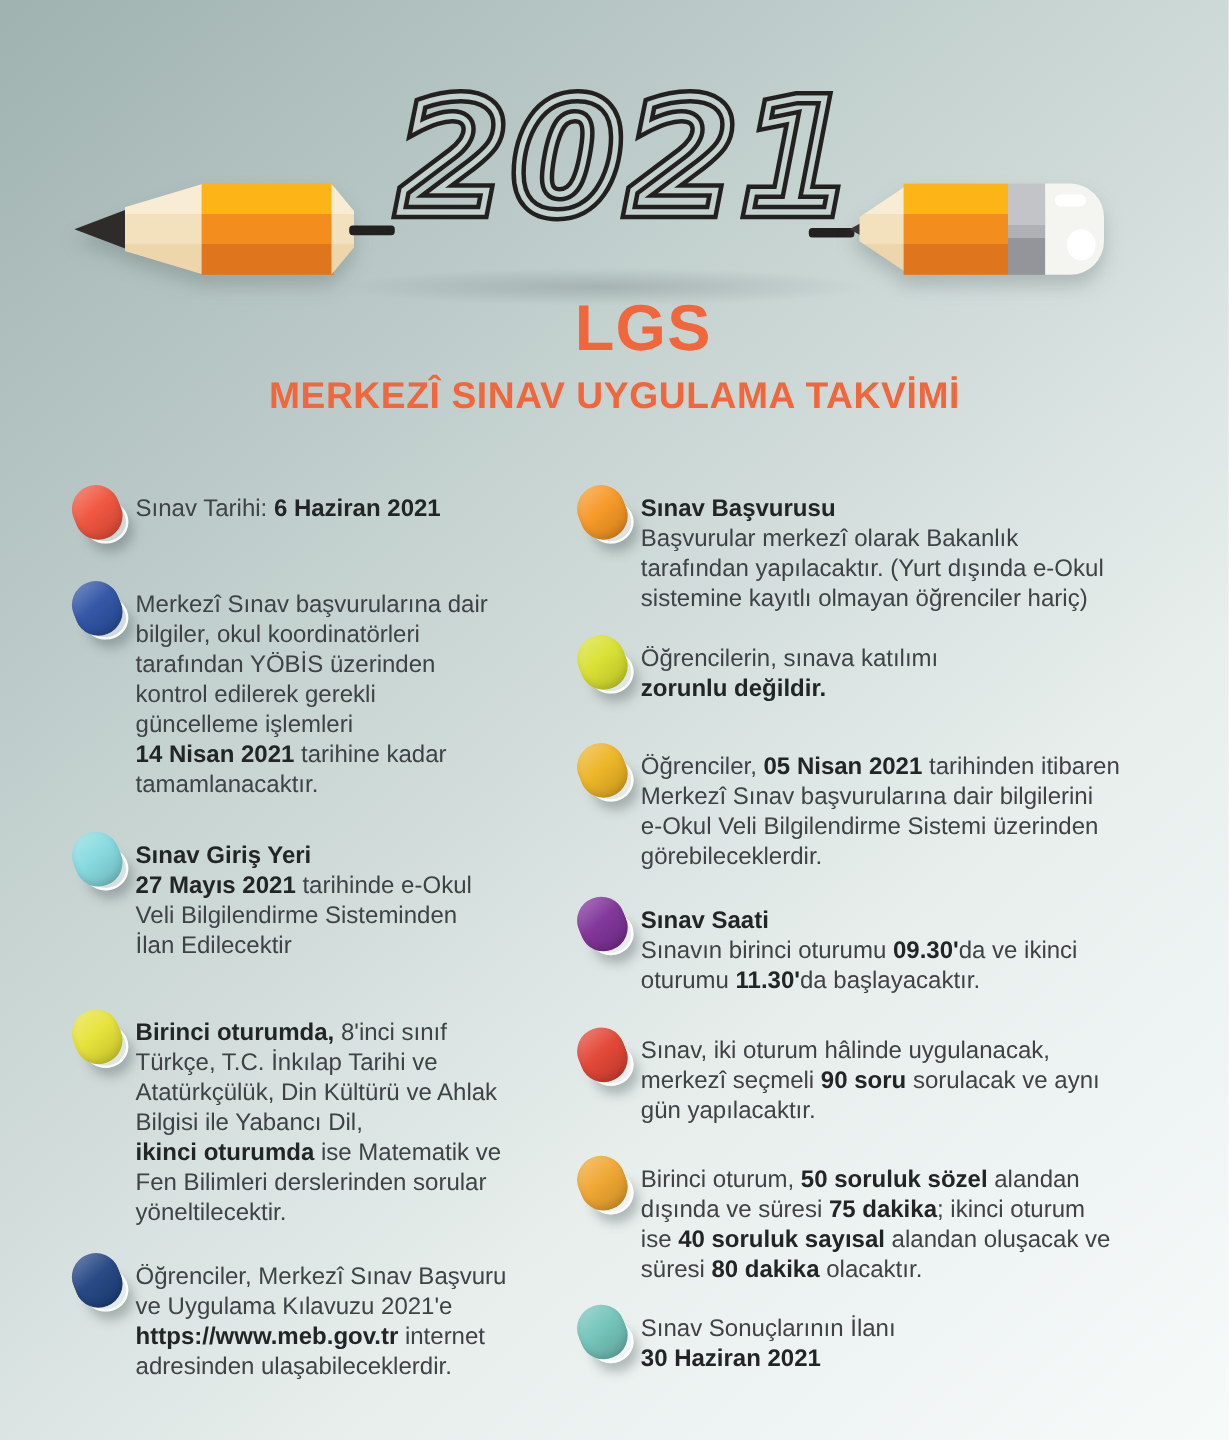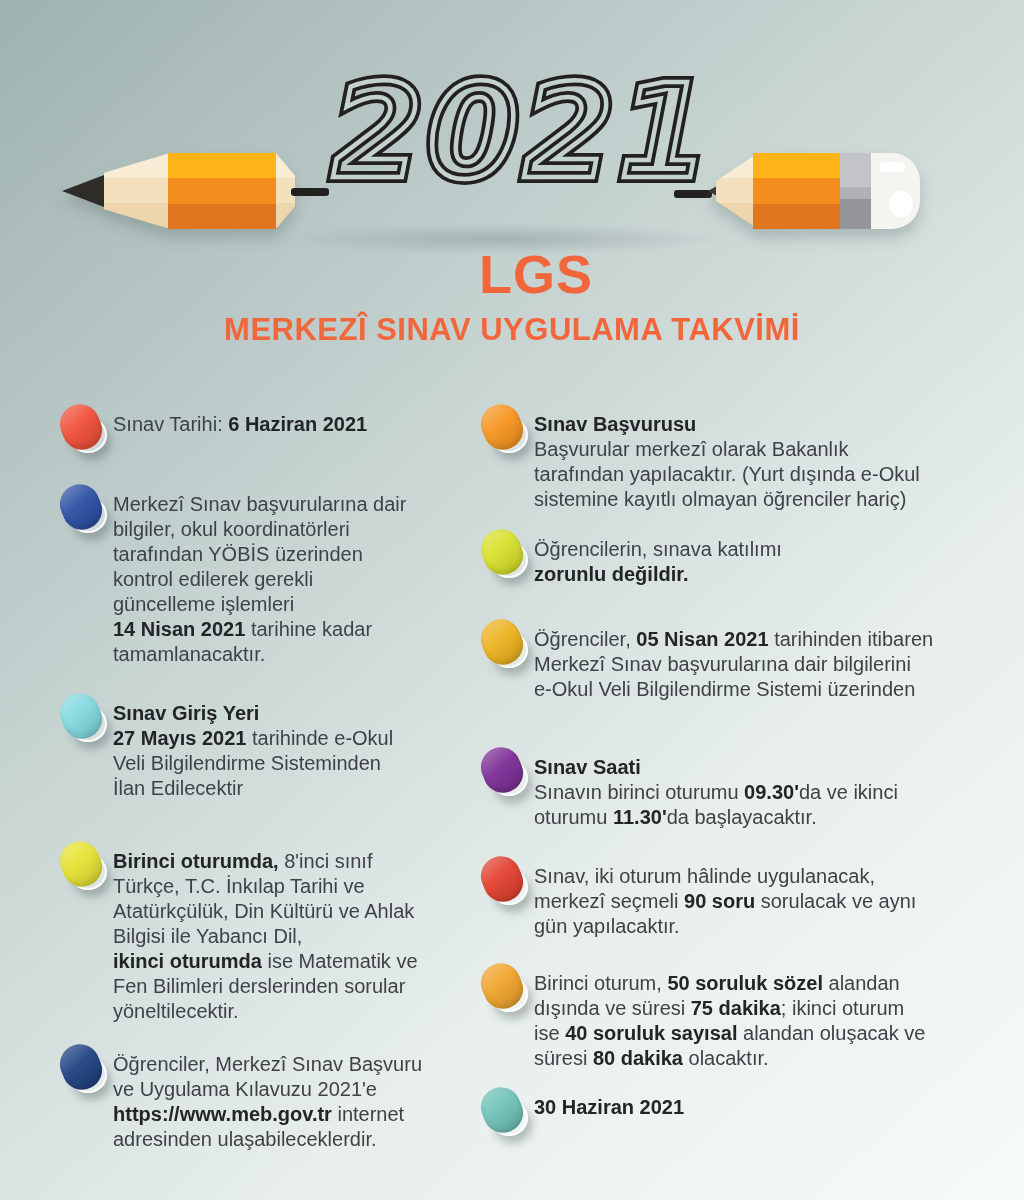--- a/index.html
+++ b/index.html
@@ -215,20 +215,21 @@
       </div>
       <div class="item">
         <span class="pin">
           <span class="ring"></span>
           <span class="cap" style="background-color: rgb(237, 179, 31);"></span>
         </span>
         <div class="item-text">
           <div class="line"><span>Öğrenciler, </span><span class="b">05 Nisan 2021</span><span> tarihinden itibaren</span></div>
           <div class="line"><span>Merkezî Sınav başvurularına dair bilgilerini</span></div>
           <div class="line"><span>e-Okul Veli Bilgilendirme Sistemi üzerinden</span></div>
+          <div class="line"><span>görebileceklerdir.</span></div>
         </div>
       </div>
       <div class="item">
         <span class="pin">
           <span class="ring"></span>
           <span class="cap" style="background-color: rgb(124, 46, 150);"></span>
         </span>
         <div class="item-text">
           <div class="line"><span class="b">Sınav Saati</span></div>
           <div class="line"><span>Sınavın birinci oturumu </span><span class="b">09.30'</span><span>da ve ikinci</span></div>
@@ -257,18 +258,19 @@
           <div class="line"><span>ise </span><span class="b">40 soruluk sayısal</span><span> alandan oluşacak ve</span></div>
           <div class="line"><span>süresi </span><span class="b">80 dakika</span><span> olacaktır.</span></div>
         </div>
       </div>
       <div class="item">
         <span class="pin">
           <span class="ring"></span>
           <span class="cap" style="background-color: rgb(111, 194, 184);"></span>
         </span>
         <div class="item-text">
+          <div class="line"><span>Sınav Sonuçlarının İlanı</span></div>
           <div class="line"><span class="b">30 Haziran 2021</span></div>
         </div>
       </div>
     </div>
 
 </div>
 
 </body></html>

